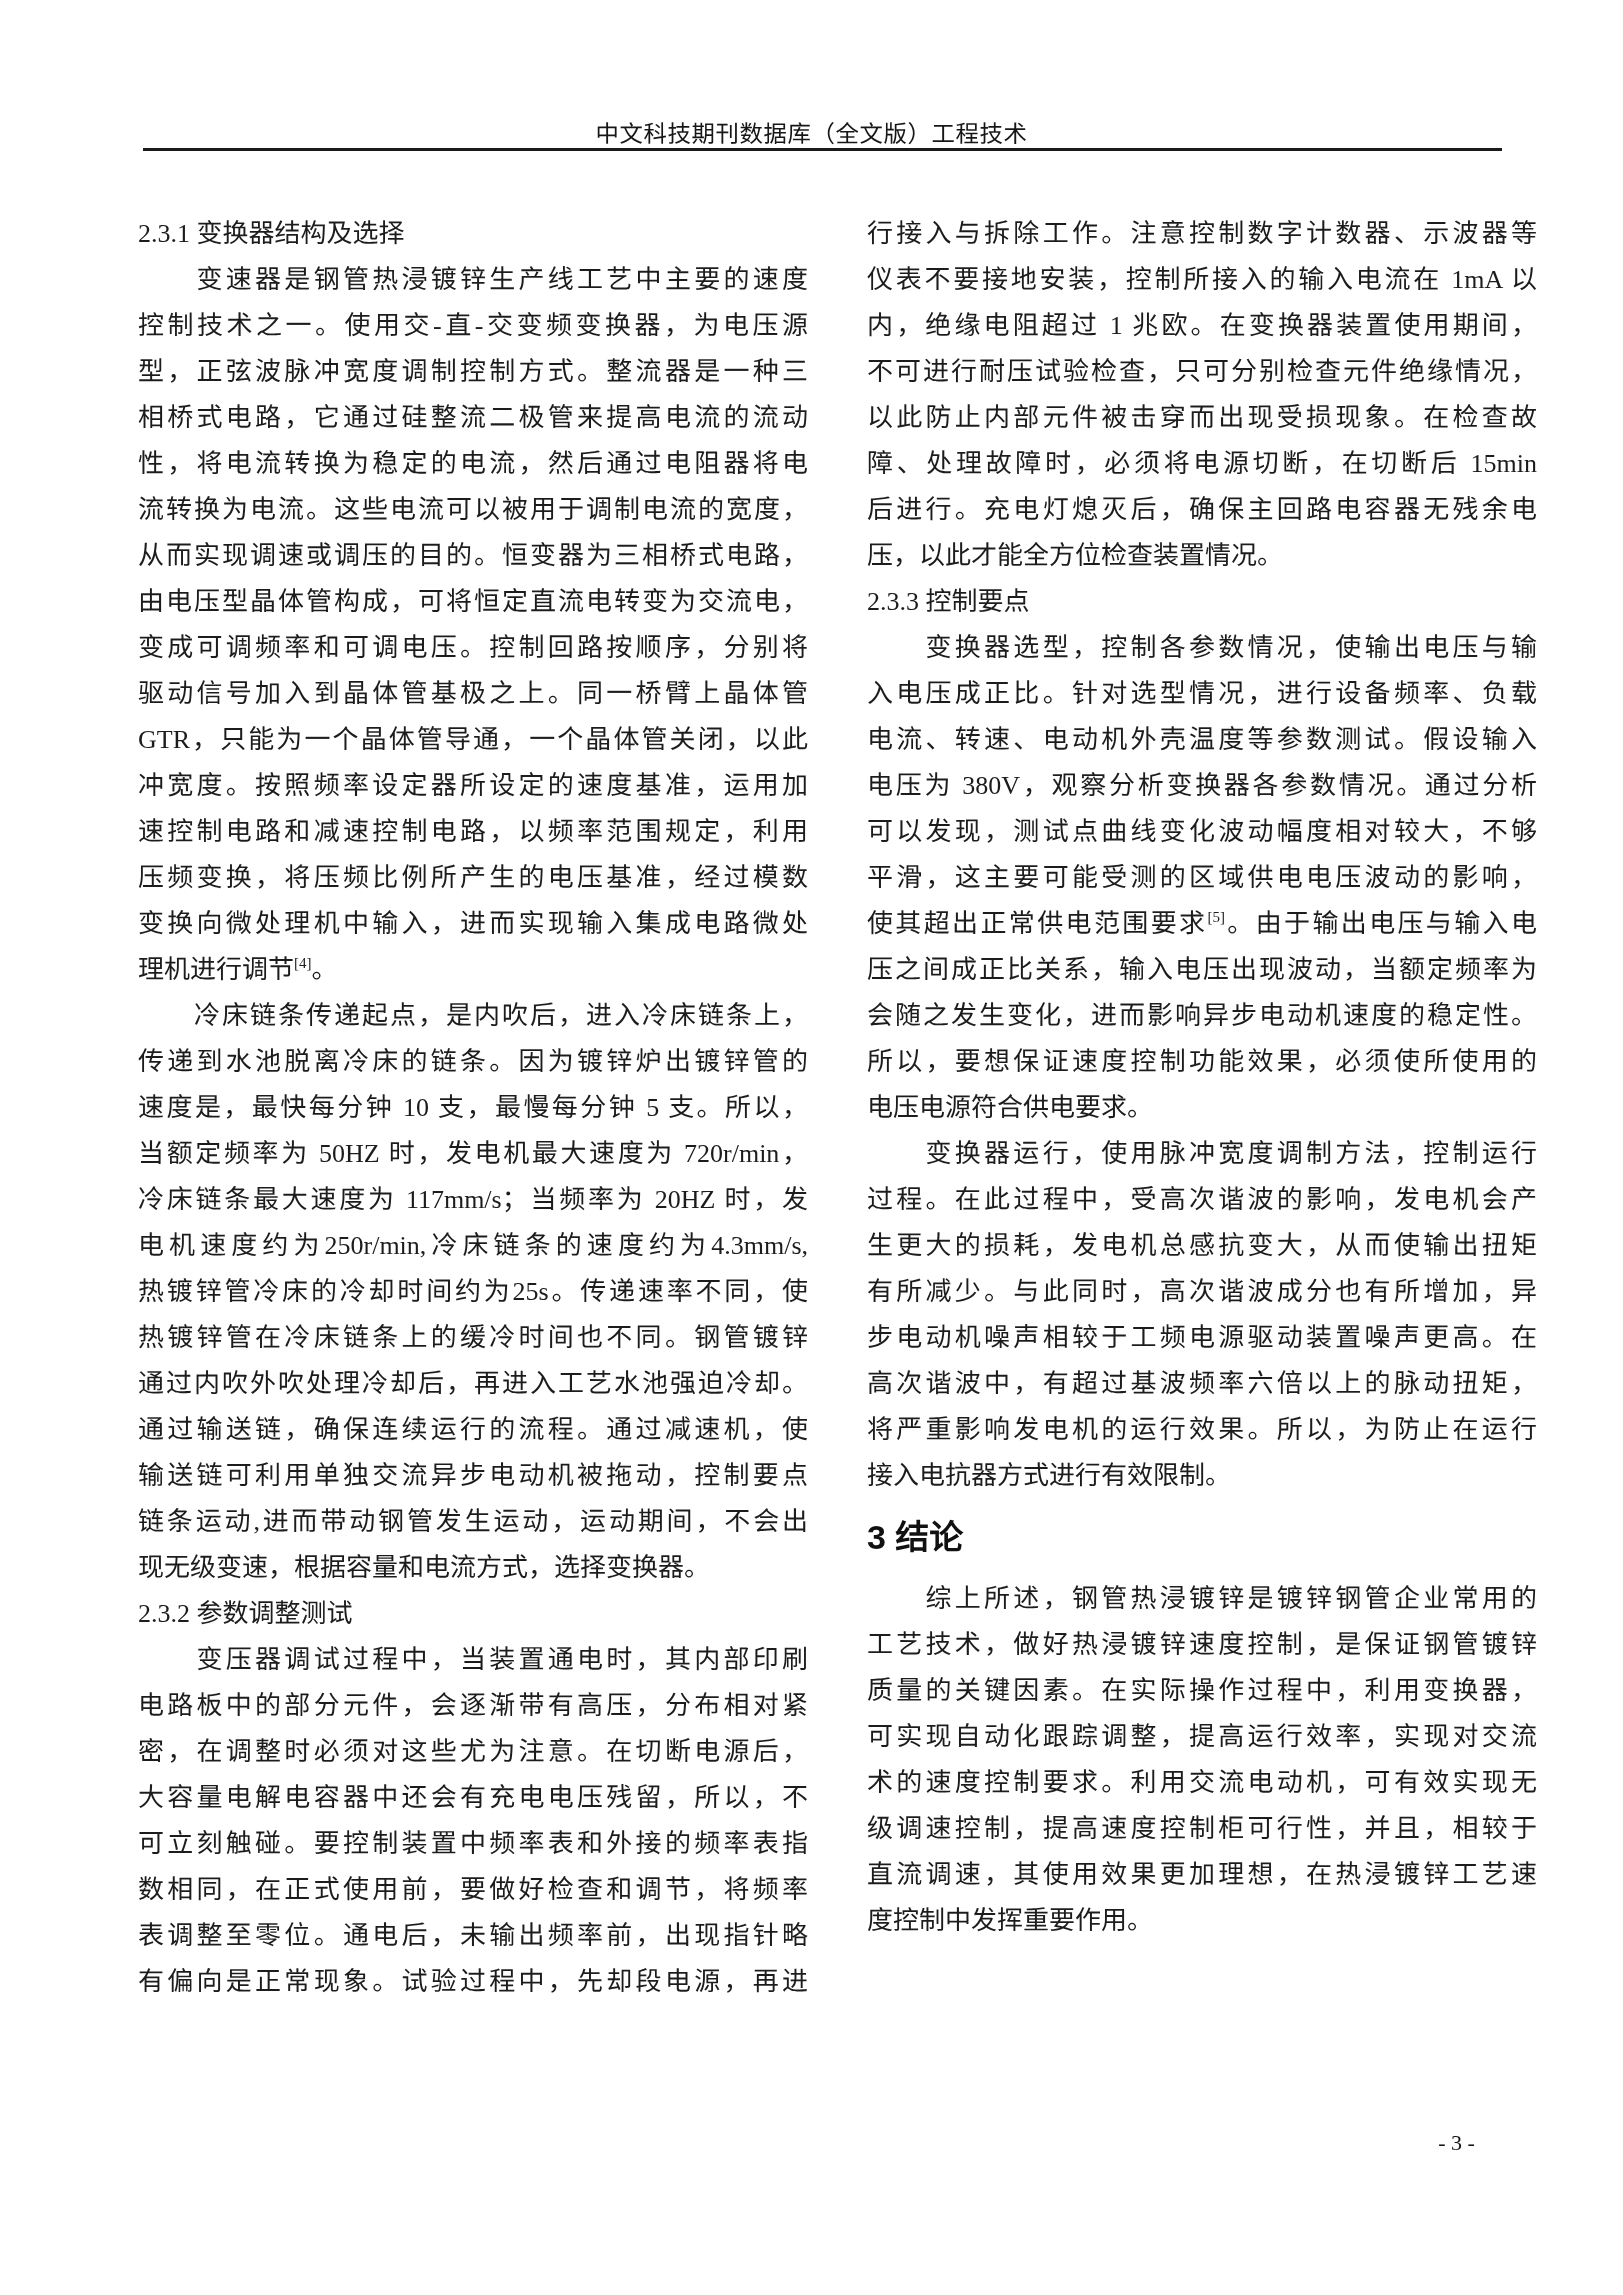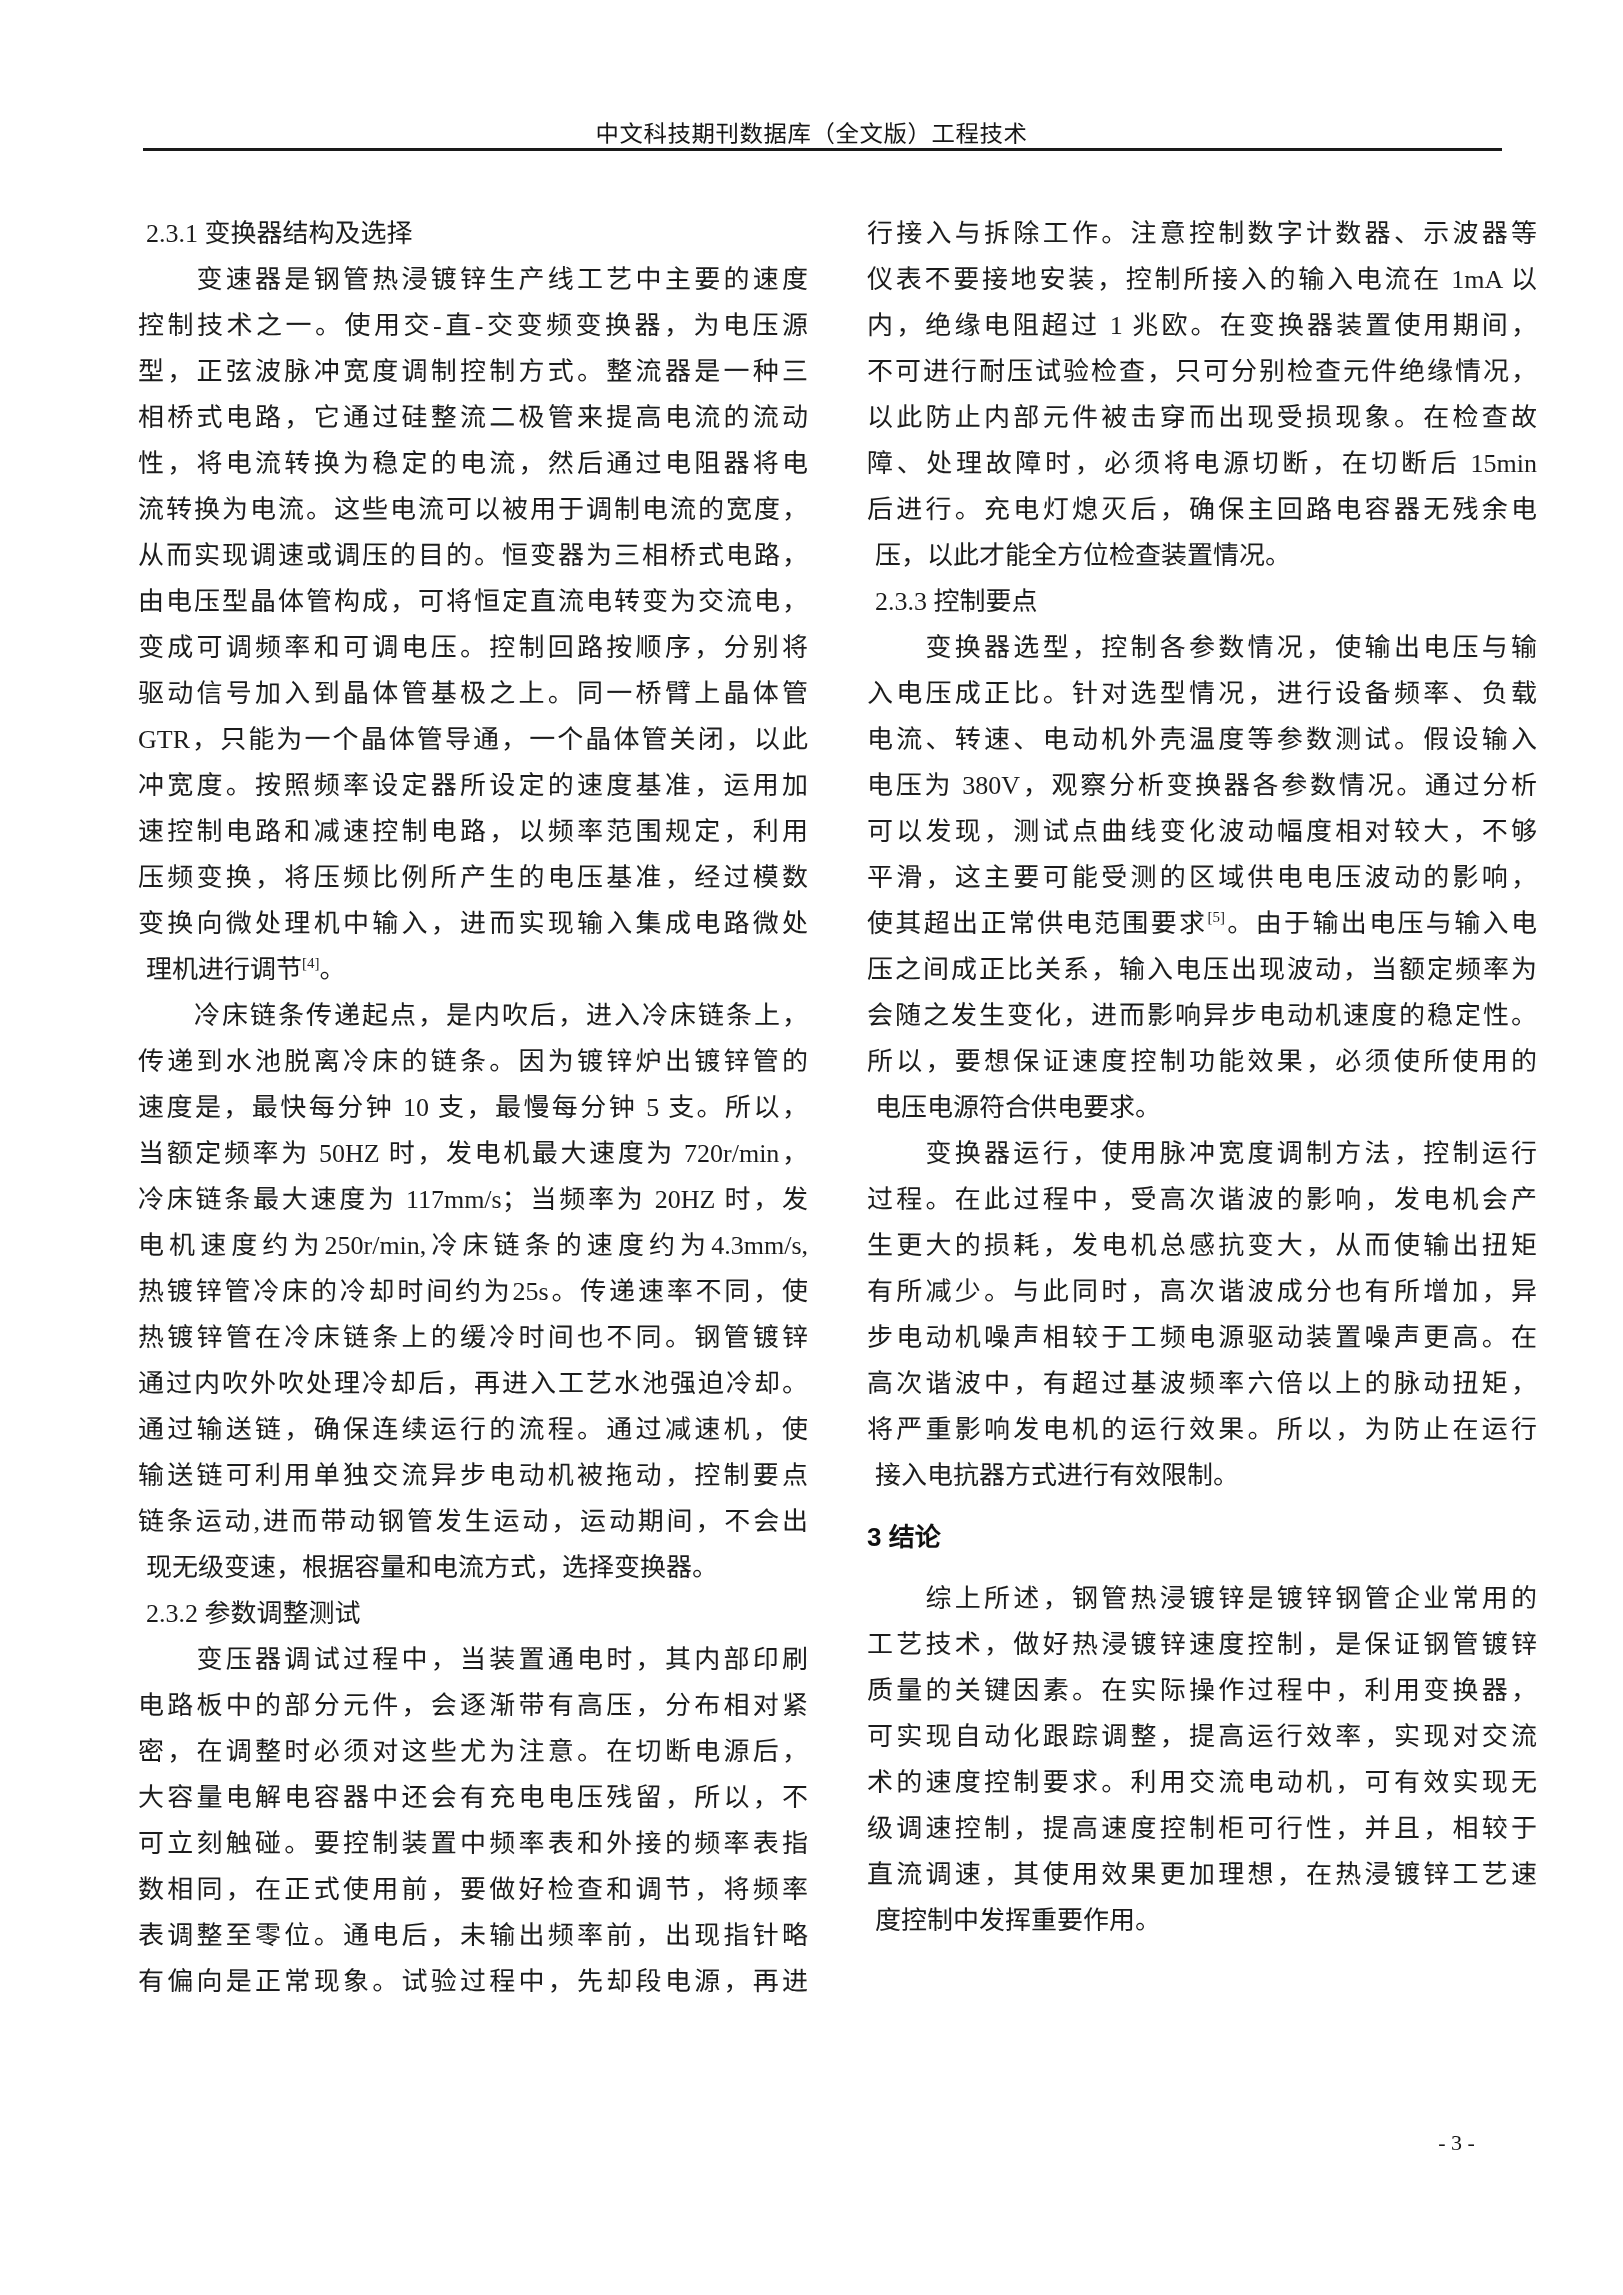--- a/index.html
+++ b/index.html
@@ -46,26 +46,25 @@
     font-size: 26px;
     text-align: justify;
     text-align-last: justify;
     overflow: hidden;
     white-space: normal;
   }
   .line.para-end,
   .line.heading-sub {
     text-align: right;
     text-align-last: left;
-    margin-left: 8px;
   }
   .line.heading-main {
     font-family: "Liberation Sans", "DejaVu Sans", sans-serif;
     font-weight: bold;
-    font-size: 26px;
+    font-size: 34px;
     height: 77px;
     line-height: 77px;
     text-align: left;
     text-align-last: left;
     color: #111111;
   }
   .line sup {
     font-size: 15px;
     line-height: 0;
     vertical-align: super;

